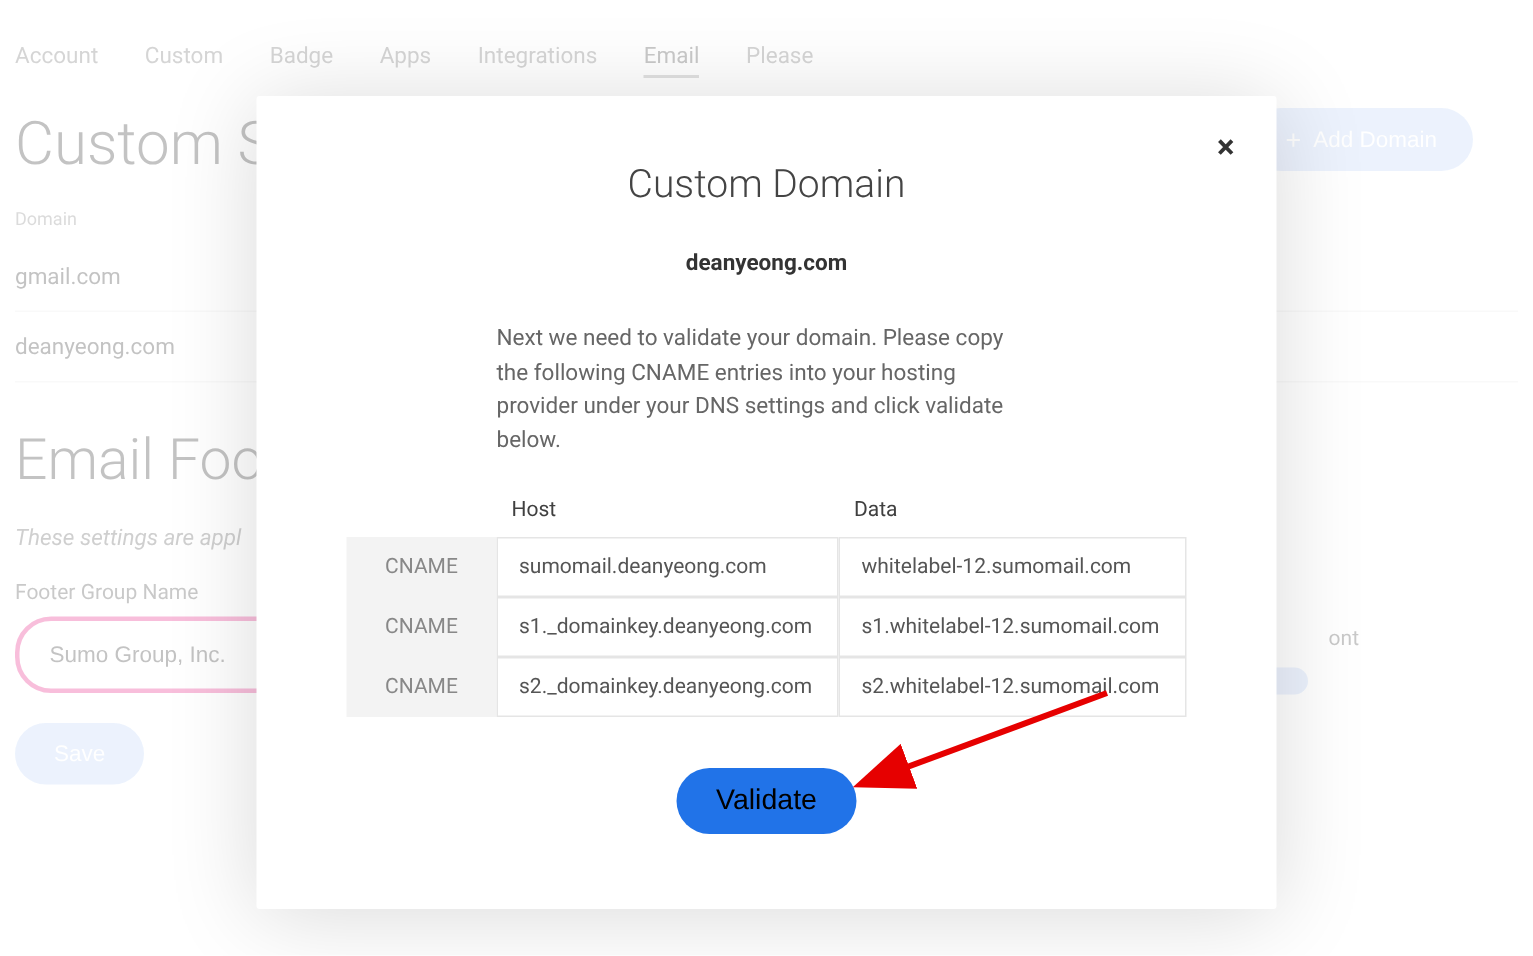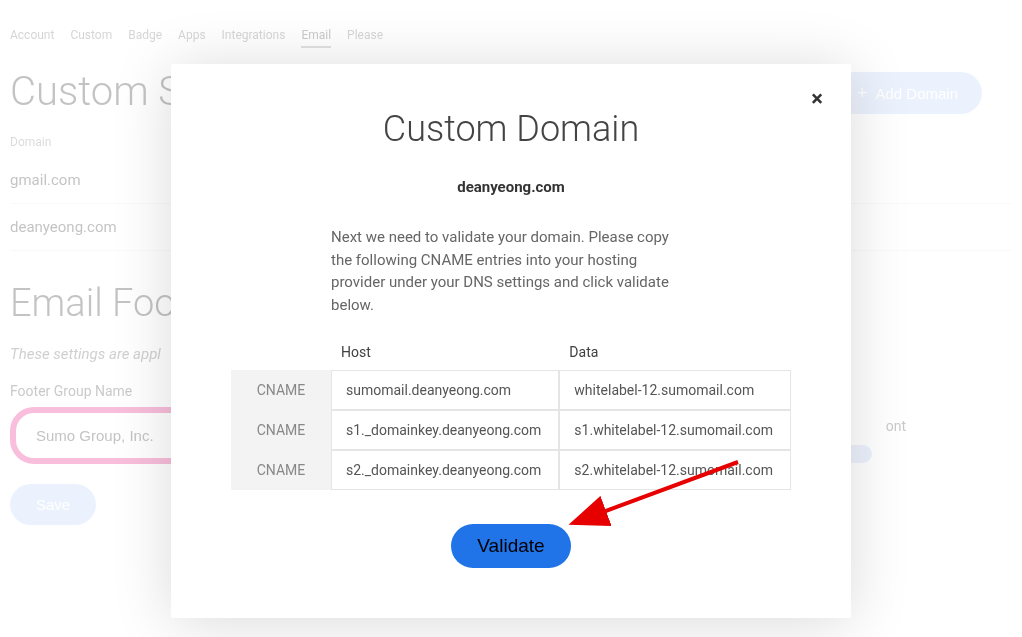--- a/index.html
+++ b/index.html
@@ -15,22 +15,22 @@
     
     .background-page {
       position: absolute;
       top: 0; left: 0; right: 0; bottom: 0;
       padding: 28px 10px 10px 10px;
       opacity: 0.35;
     }
     
     .nav-tabs {
       display: flex;
-      gap: 16px;
-      font-size: 12px;
+      gap: 31px;
+      font-size: 15px;
       color: #888;
       margin-bottom: 20px;
       text-align: right;
     }
     .nav-tabs .tab { cursor: pointer; padding-bottom: 4px; }
     .nav-tabs .tab.active { border-bottom: 2px solid #aaa; color: #666; }
     
     .page-title {
       font-size: 40px;
       font-weight: 300;
@@ -66,21 +66,21 @@
       margin-bottom: 20px;
     }
     .section-subtitle {
       font-size: 15px;
       font-style: italic;
       color: #777;
       margin-bottom: 20px;
     }
     .field-label { font-size: 14px; color: #666; margin-bottom: 8px; }
     .text-input {
-      border: 6px solid #ec4899;
+      border: 3px solid #ec4899;
       border-radius: 24px;
       padding: 14px 20px;
       font-size: 15px;
       color: #555;
       width: 260px;
     }
     .save-btn {
       background: #c9dcfa;
       color: #fff;
       border: none;
@@ -130,21 +130,21 @@
       position: absolute;
       top: 24px;
       right: 28px;
       font-size: 22px;
       color: #333;
       cursor: pointer;
       font-weight: bold;
       line-height: 1;
     }
     .modal-title {
-      font-size: 36px;
+      font-size: 26px;
       font-weight: 300;
       color: #444;
       text-align: center;
       margin-bottom: 28px;
     }
     .modal-domain {
       font-size: 15px;
       font-weight: 700;
       color: #333;
       text-align: center;

